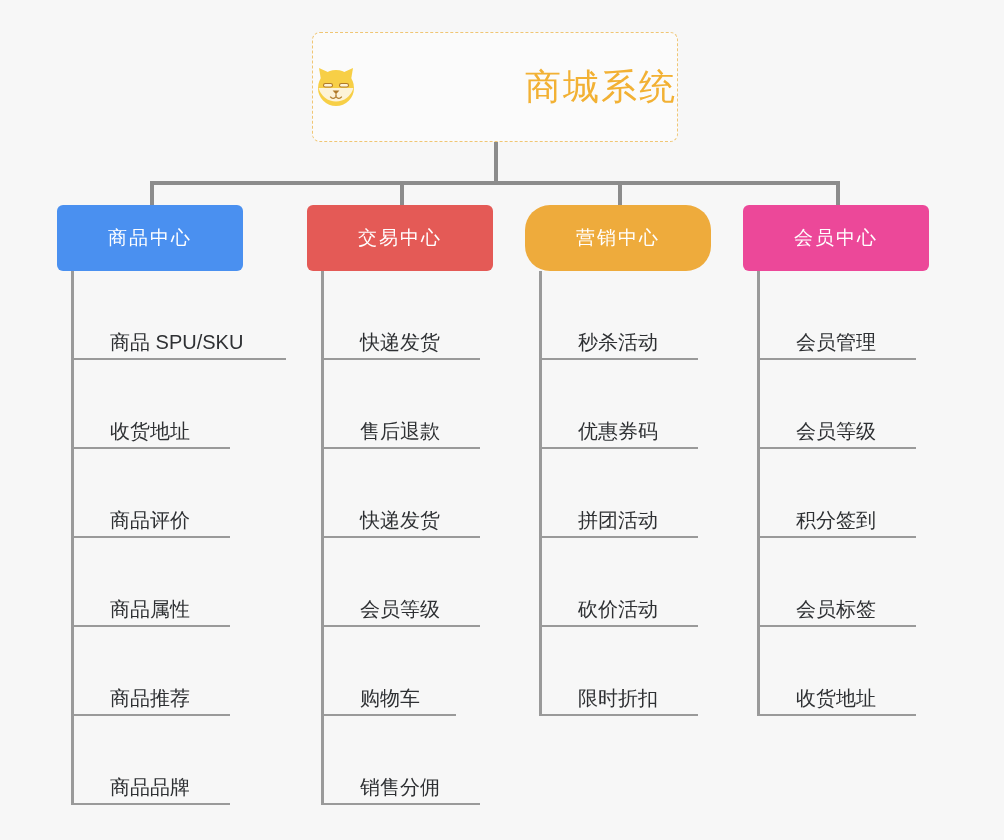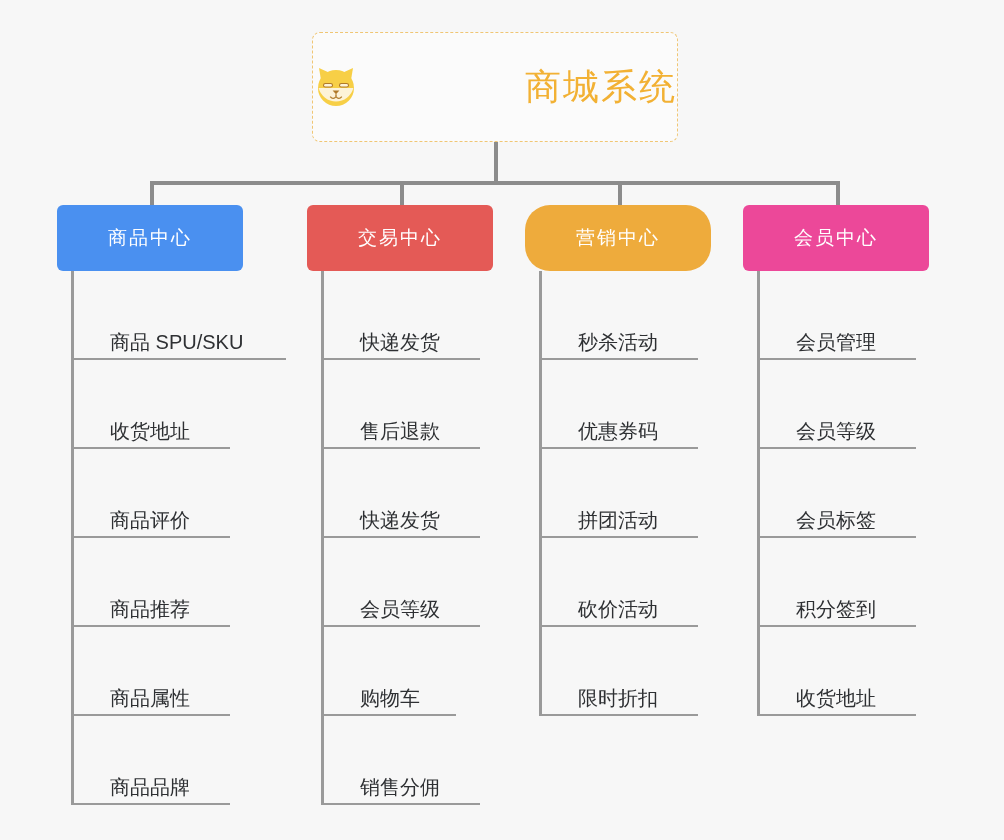--- a/index.html
+++ b/index.html
@@ -164,25 +164,25 @@
         </div>
       <div class="item">
           <span class="item-label">收货地址</span>
           <span class="item-rule" style="width:156px"></span>
         </div>
       <div class="item">
           <span class="item-label">商品评价</span>
           <span class="item-rule" style="width:156px"></span>
         </div>
       <div class="item">
+          <span class="item-label">商品属性</span>
+          <span class="item-rule" style="width:156px"></span>
+        </div>
+      <div class="item">
           <span class="item-label">商品推荐</span>
-          <span class="item-rule" style="width:156px"></span>
-        </div>
-      <div class="item">
-          <span class="item-label">商品属性</span>
           <span class="item-rule" style="width:156px"></span>
         </div>
       <div class="item">
           <span class="item-label">商品品牌</span>
           <span class="item-rule" style="width:156px"></span>
         </div>
     </div>
   </div>
 
   <div class="column col-2">
@@ -252,27 +252,27 @@
     <div class="items">
       <div class="item">
           <span class="item-label">会员管理</span>
           <span class="item-rule" style="width:156px"></span>
         </div>
       <div class="item">
           <span class="item-label">会员等级</span>
           <span class="item-rule" style="width:156px"></span>
         </div>
       <div class="item">
+          <span class="item-label">积分签到</span>
+          <span class="item-rule" style="width:156px"></span>
+        </div>
+      <div class="item">
           <span class="item-label">会员标签</span>
           <span class="item-rule" style="width:156px"></span>
         </div>
       <div class="item">
-          <span class="item-label">积分签到</span>
-          <span class="item-rule" style="width:156px"></span>
-        </div>
-      <div class="item">
           <span class="item-label">收货地址</span>
           <span class="item-rule" style="width:156px"></span>
         </div>
     </div>
   </div>
 
 </div>
 
 </body></html>

